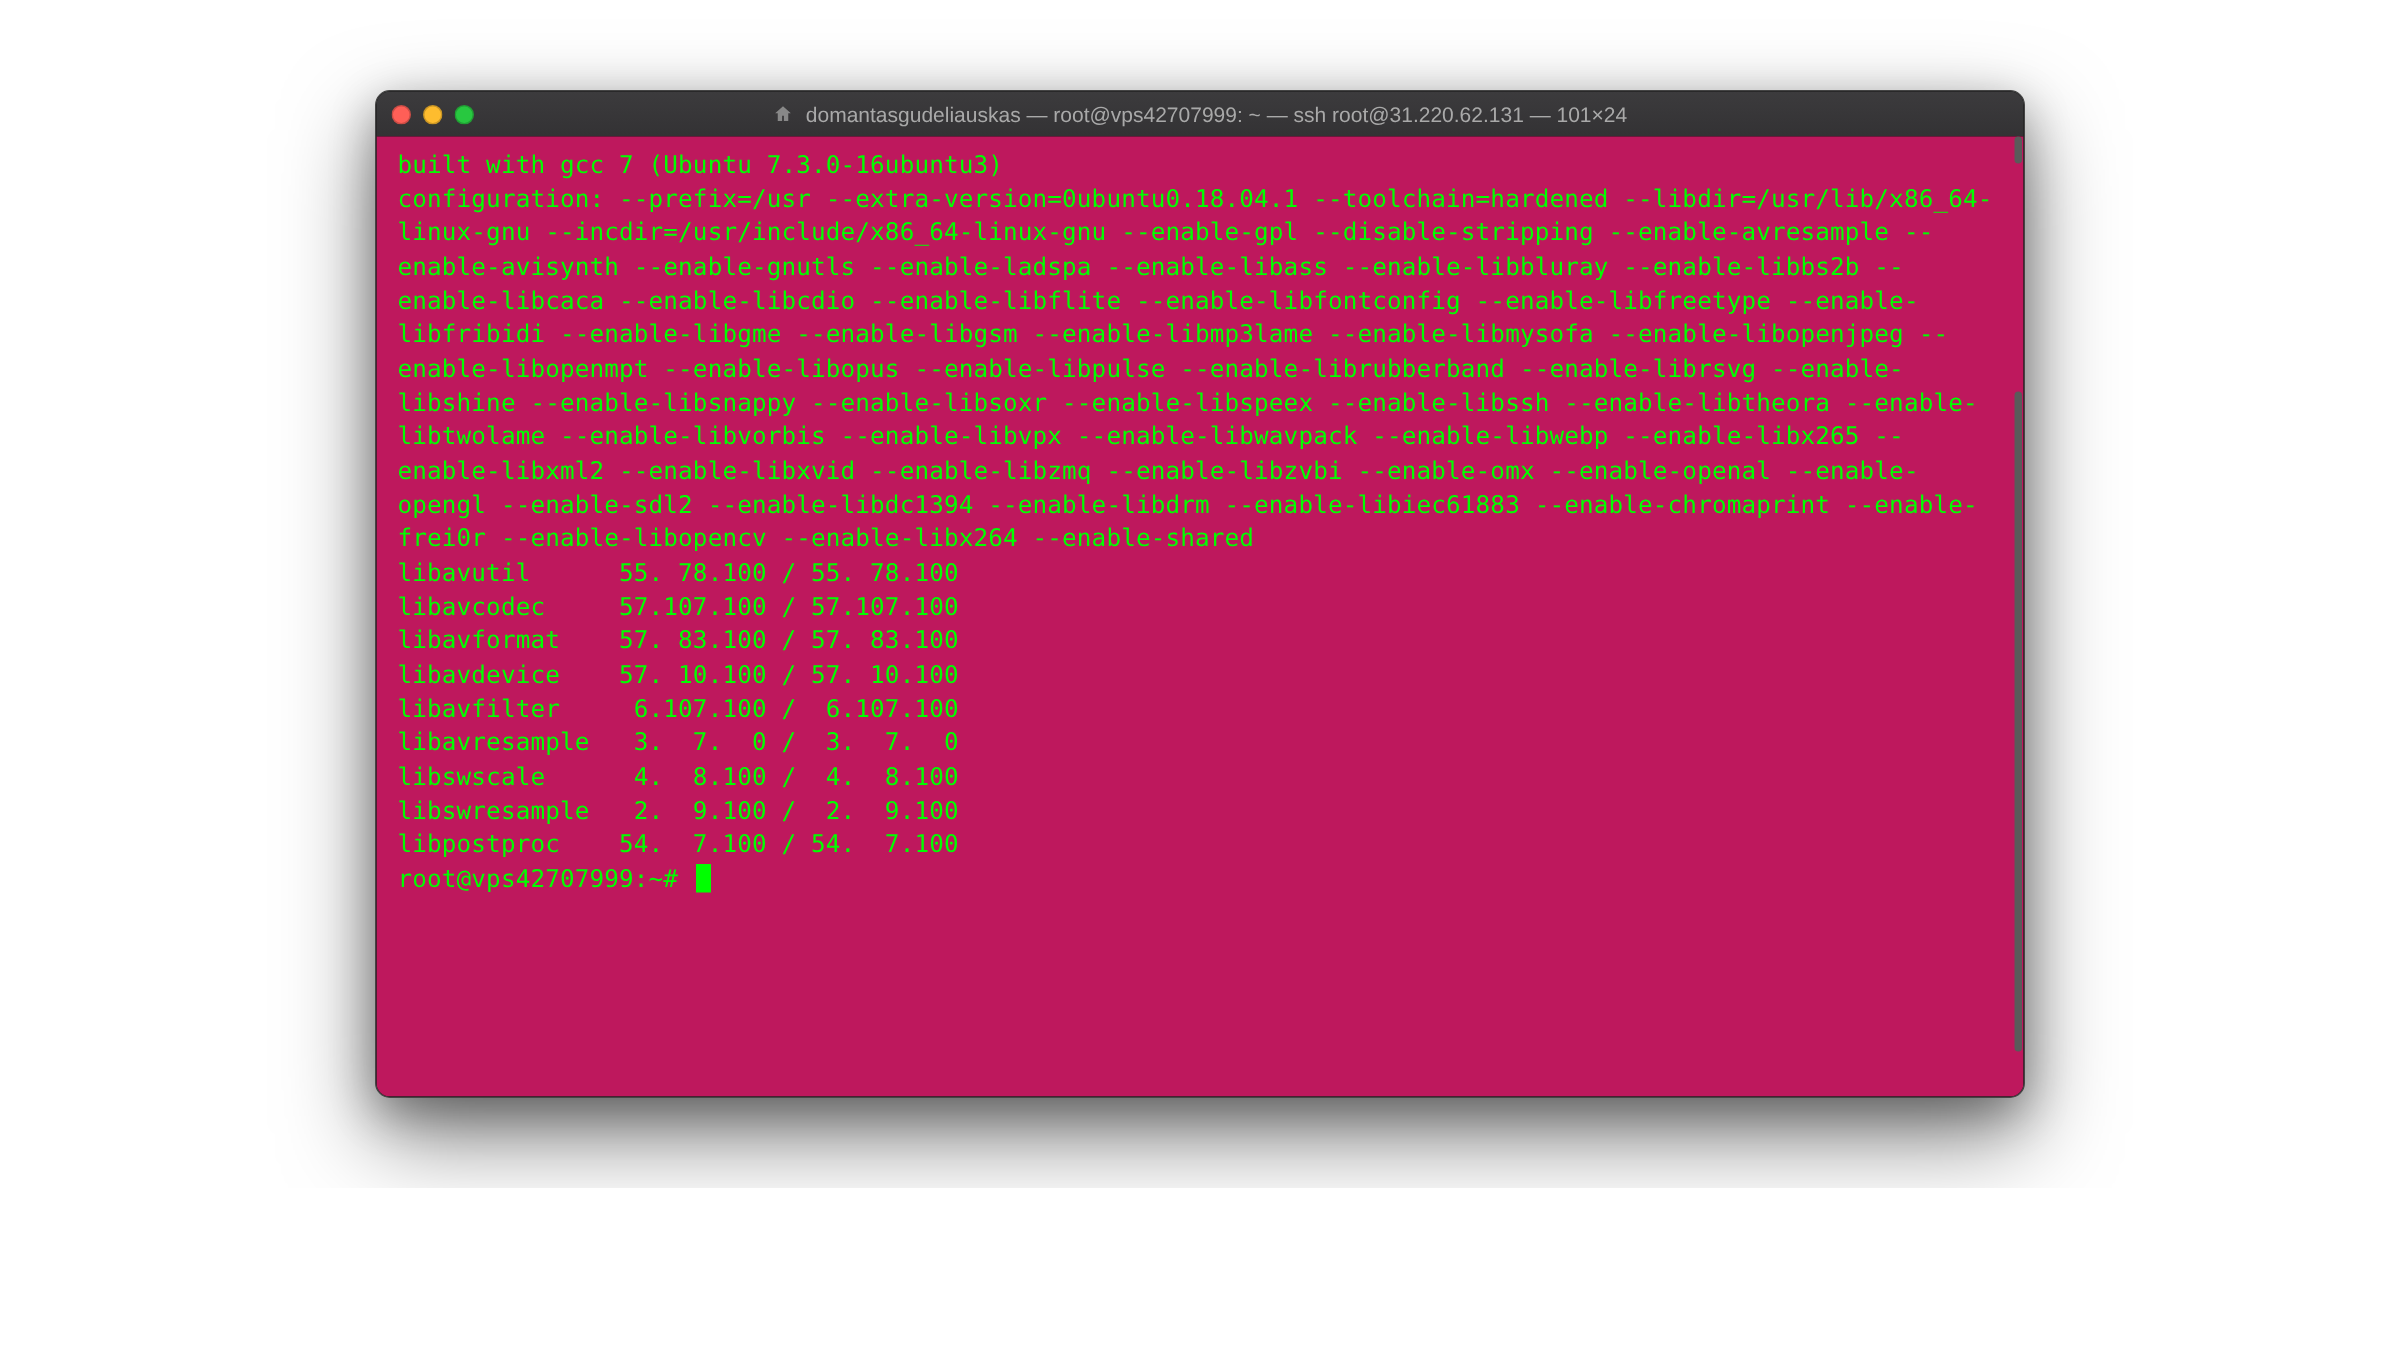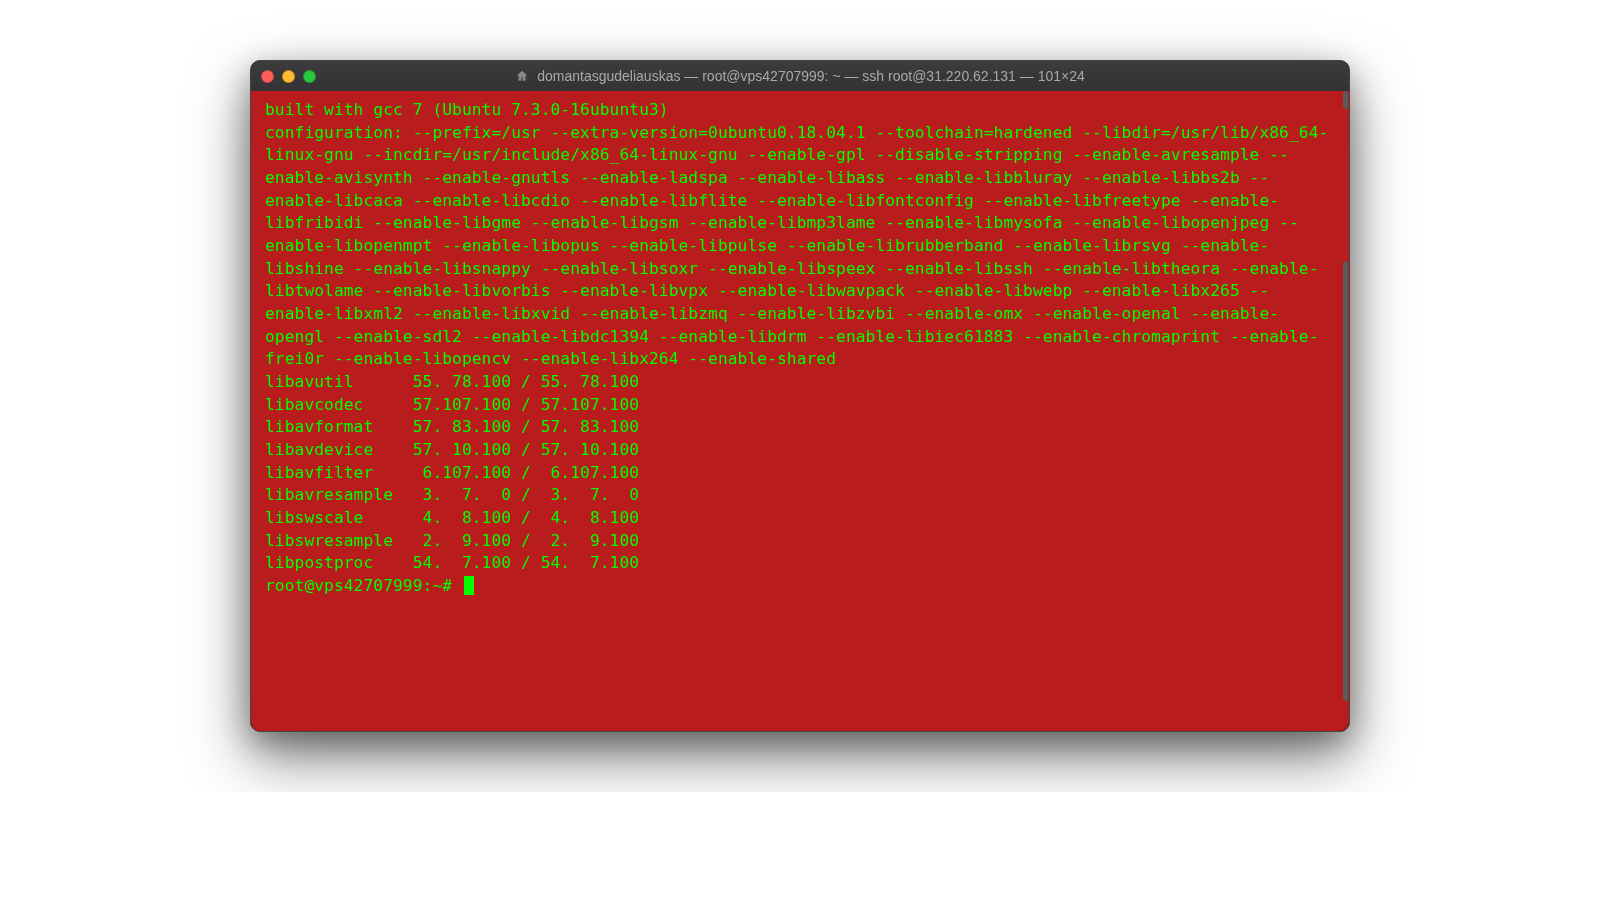--- a/index.html
+++ b/index.html
@@ -66,21 +66,21 @@
       pointer-events: none;
     }
 
     .home-icon {
       width: 14px;
       height: 14px;
       display: inline-block;
     }
 
     .terminal-body {
-      background: #b91c1c;
+      background: #be185d;
       padding: 8px 14px 20px 14px;
       min-height: 640px;
       position: relative;
     }
 
     .terminal-content {
       font-family: "Menlo", "Monaco", "Consolas", monospace;
       font-size: 16.2px;
       line-height: 1.40;
       color: #00ff00;

